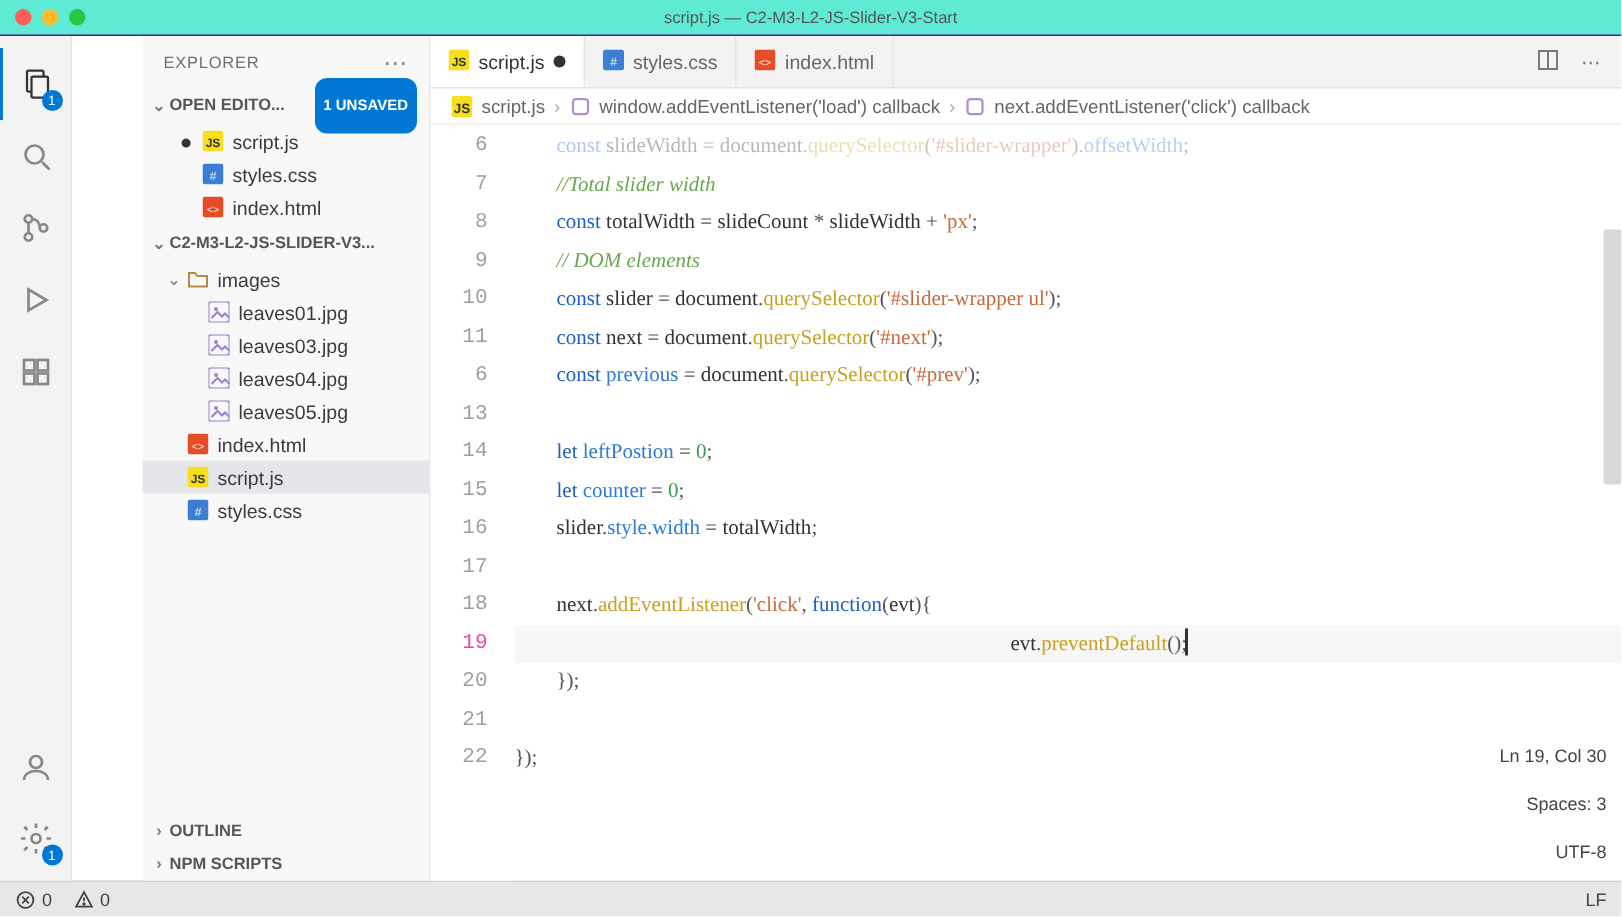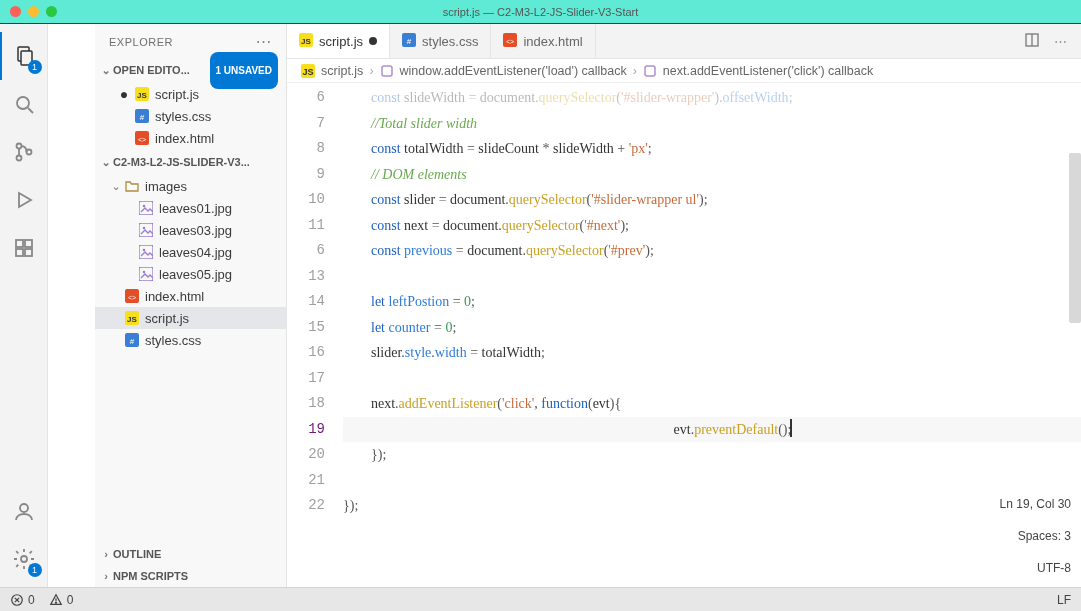--- a/index.html
+++ b/index.html
@@ -227,21 +227,21 @@
   .gutter {
     width: 56px;
     text-align: right;
     color: #9f9f9f;
     padding-right: 18px;
     background: #fff;
     user-select: none;
     padding-top: 2px;
   }
   .gutter .ln { height: 25.5px; }
-  .gutter .ln.current { color: #701a75; }
+  .gutter .ln.current { color: #ec4899; }
 
   .code {
     flex: 1;
     white-space: pre;
     padding-top: 2px;
     color: #333;
     position: relative;
   }
   .code-line { height: 25.5px; padding-left: 28px; font-family: Liberation Serif, serif; }
   .code-line.current { background: #f7f7f7; text-align: center; }

